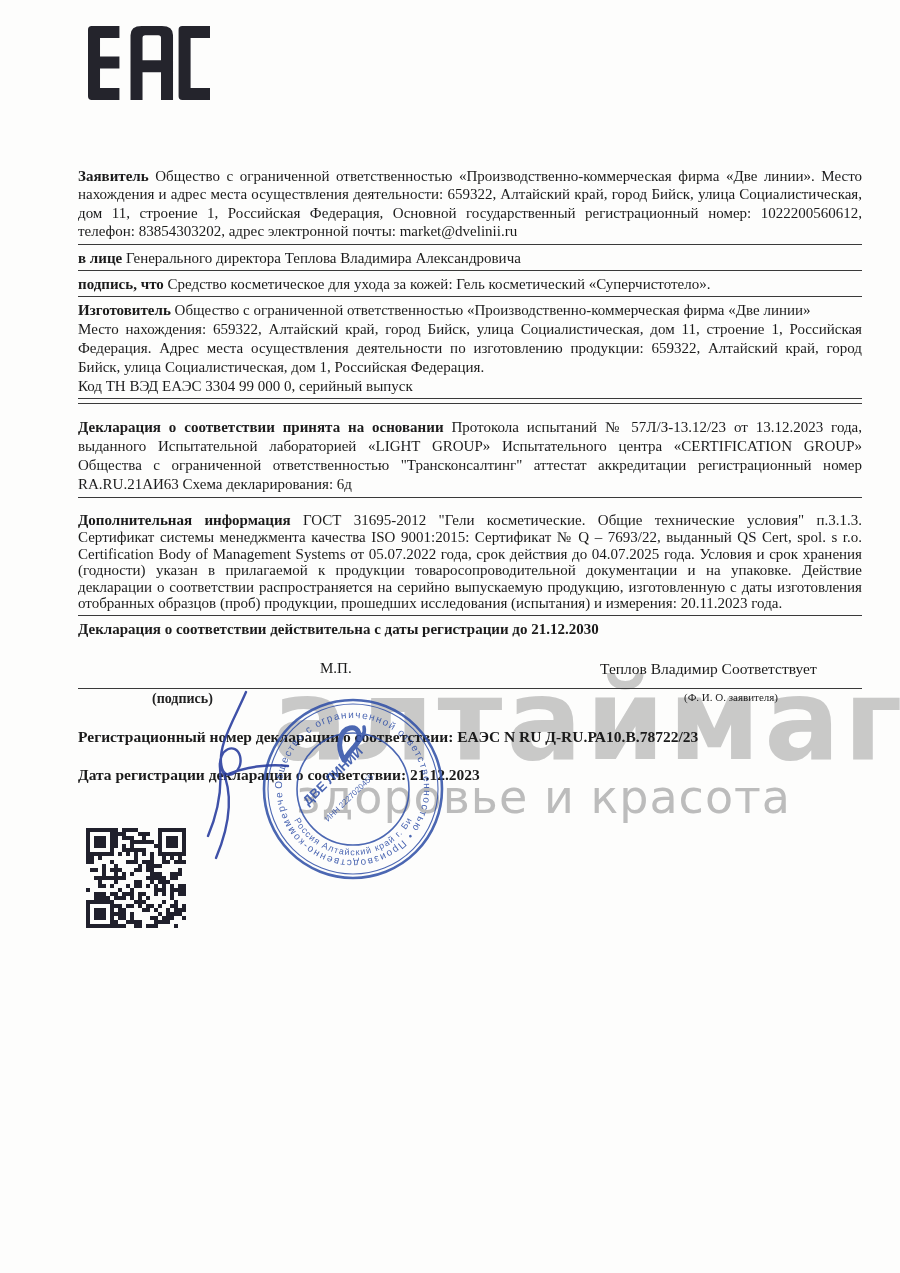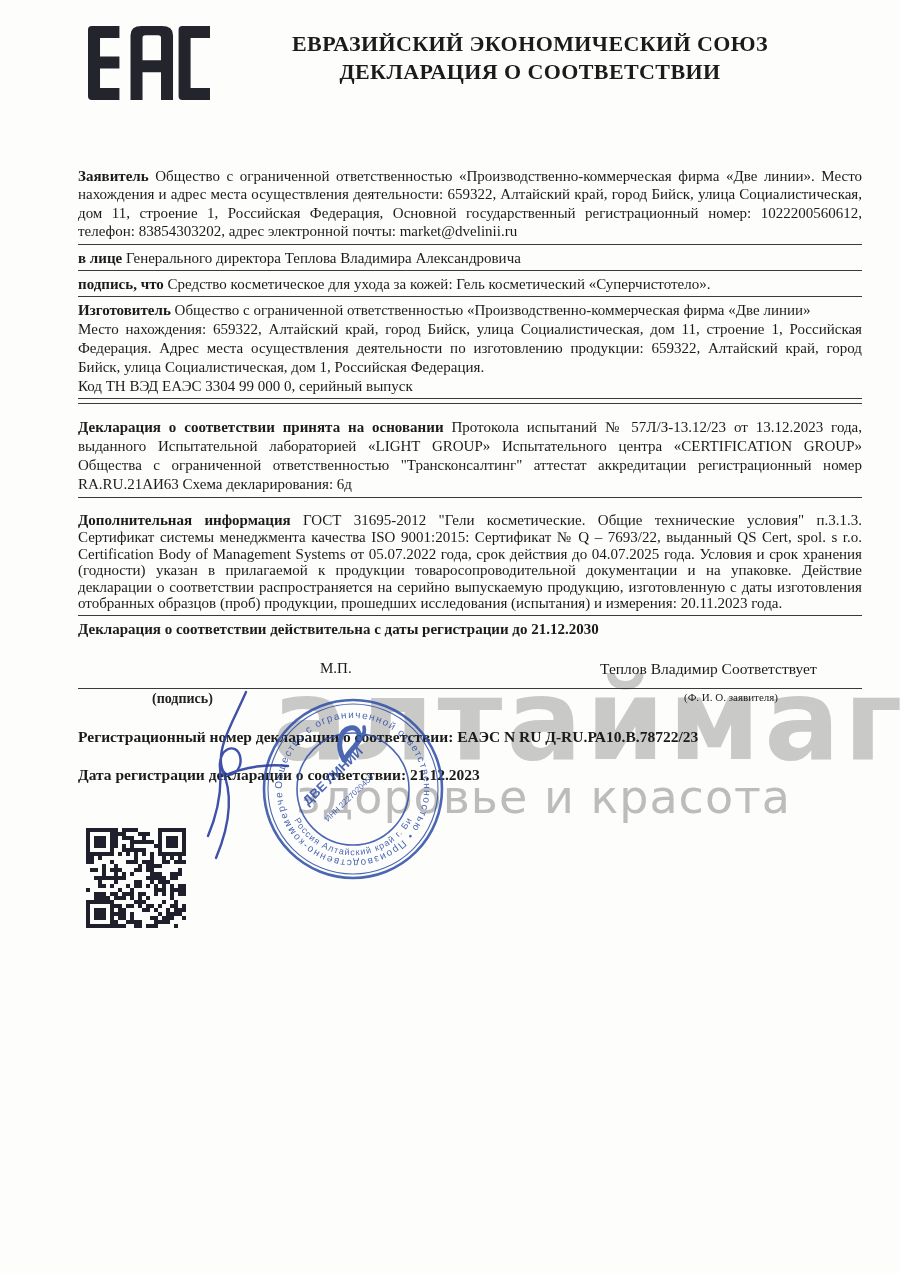--- a/index.html
+++ b/index.html
@@ -50,24 +50,20 @@
     <g fill="#24242c">
 
       <path d="M0,4 q0,-4 4,-4 h30 v13 h-21 v20 h21 v13 h-21 v21 h21 v13 h-30 q-4,0 -4,-4 z"></path>
 
       <path d="M46,10 q0,-10 12,-10 h22 q12,0 12,10 v70 h-13 v-30 h-20 v30 h-13 z M59,13 v24 h20 v-24 q0,-3 -3,-3 h-14 q-3,0 -3,3 z" fill-rule="evenodd"></path>
 
       <path d="M98,4 q0,-4 4,-4 h30 v13 h-21 v54 h21 v13 h-30 q-4,0 -4,-4 z"></path>
     </g>
   </svg>
 
-  <div class="doc-title">
-    <div>ЕВРАЗИЙСКИЙ ЭКОНОМИЧЕСКИЙ СОЮЗ</div>
-    <div>ДЕКЛАРАЦИЯ О СООТВЕТСТВИИ</div>
-  </div>
 
   <div class="content">
 
     <p class="sec"><b>Заявитель</b> <span>Общество с ограниченной ответственностью «Производственно-коммерческая фирма «Две линии». Место нахождения и адрес места осуществления деятельности: 659322, Алтайский край, город Бийск, улица Социалистическая, дом 11, строение 1, Российская Федерация, Основной государственный регистрационный номер: 1022200560612, телефон: 83854303202, адрес электронной почты: market@dvelinii.ru</span></p>
     <hr class="rule">
 
     <p class="sec"><b>в лице</b> <span>Генерального директора Теплова Владимира Александровича</span></p>
     <hr class="rule">
 
     <p class="sec"><b>подпись, что</b> <span>Средство косметическое для ухода за кожей: Гель косметический «Суперчистотело».</span></p>

